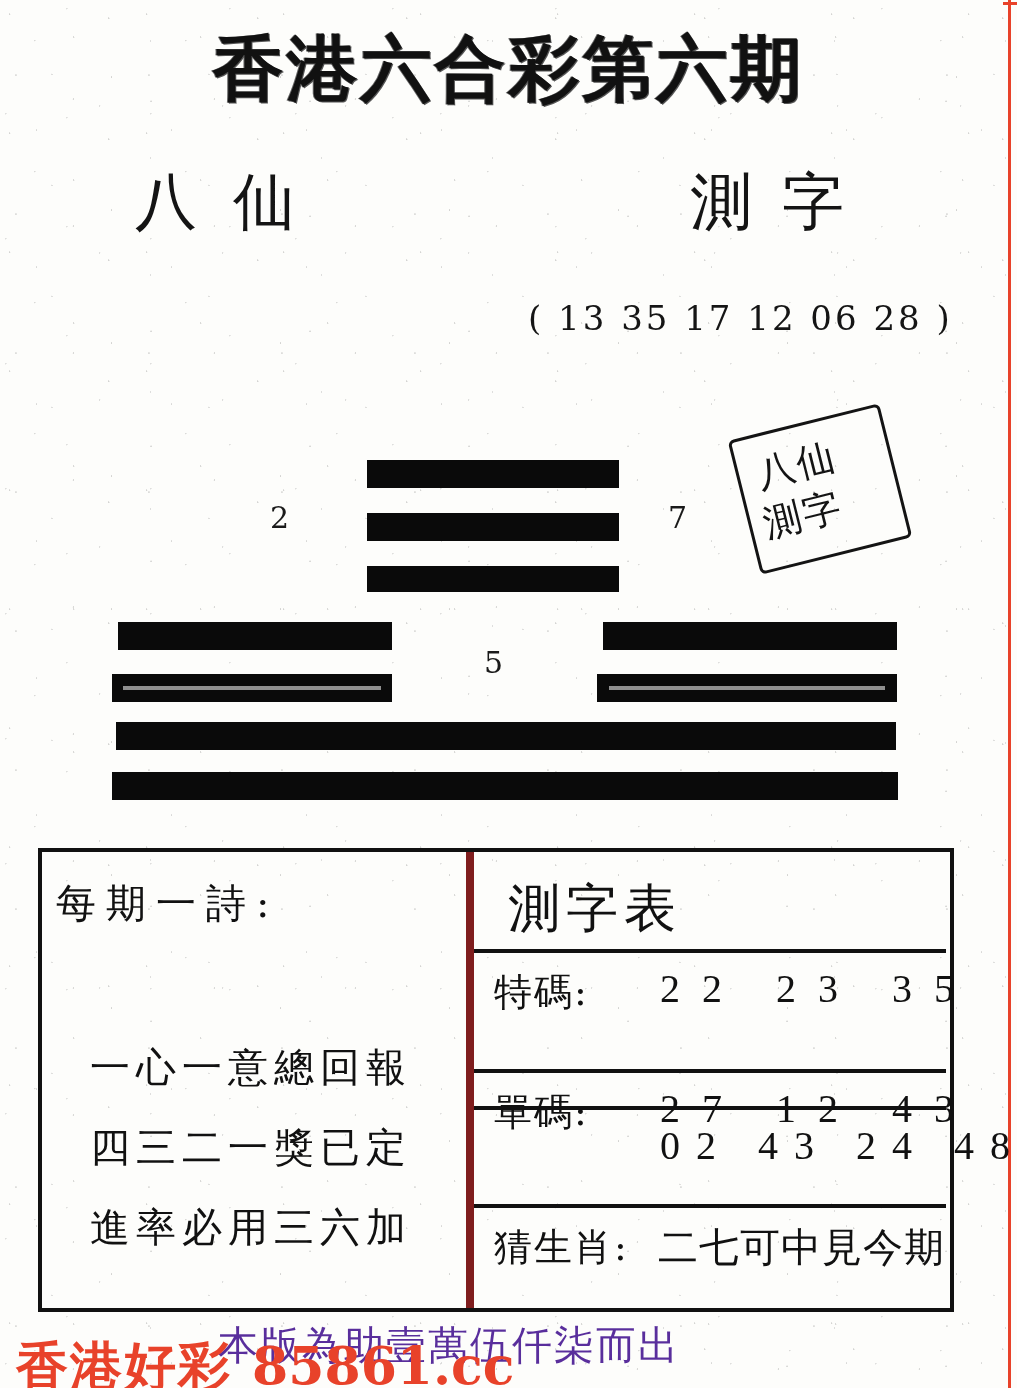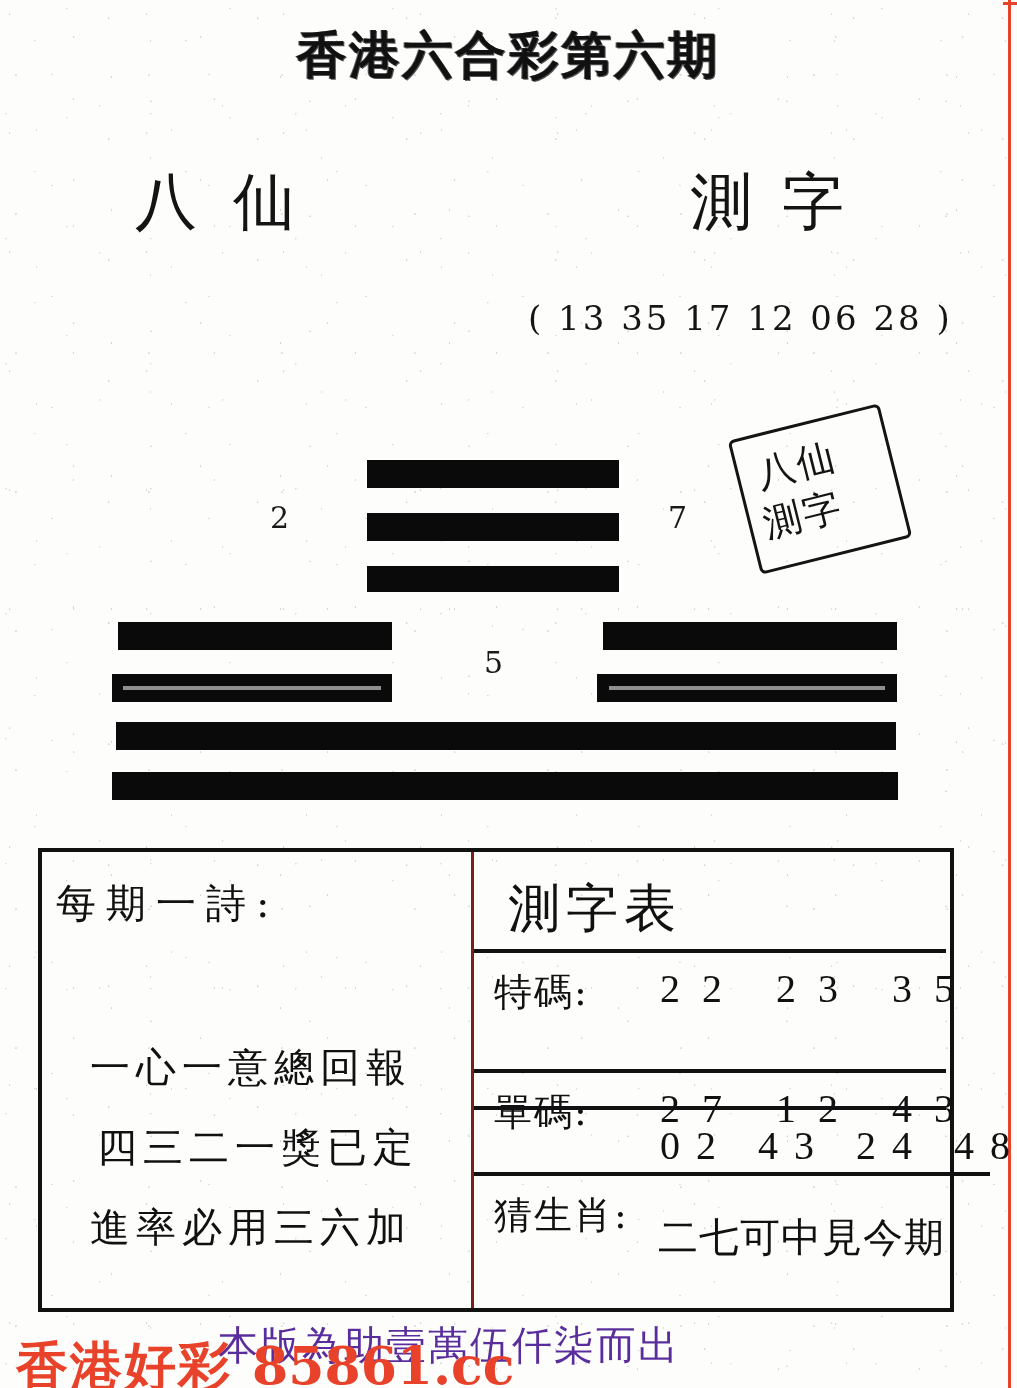--- a/index.html
+++ b/index.html
@@ -61,21 +61,21 @@
   }
 
   
   .title {
     position: absolute;
     left: 0; top: 22px;
     width: 1017px;
     text-align: center;
     font-family: "DejaVu Serif", serif;
     font-weight: bold;
-    font-size: 50px;
+    font-size: 71px;
     letter-spacing: 3px;
     color: #111;
     text-shadow: 1px 1px 0 #555, -1px 0 0 #666;
   }
 
   
   .subhead-left {
     position: absolute;
     left: 135px; top: 160px;
     font-family: "DejaVu Serif", serif;
@@ -154,21 +154,21 @@
   .tablebox {
     position: absolute;
     left: 38px; top: 848px;
     width: 908px; height: 456px;
     border: 4px solid #111;
   }
   .tb-left {
     position: absolute;
     left: 0; top: 0;
     width: 432px; height: 100%;
-    border-right: 3px solid #7f1d1d;
+    border-right: 8px solid #7f1d1d;
     box-sizing: border-box;
   }
   .poem-title {
     position: absolute;
     left: 14px; top: 24px;
     font-family: "DejaVu Serif", serif;
     font-size: 40px;
     letter-spacing: 10px;
     color: #111;
   }
@@ -176,21 +176,21 @@
     position: absolute;
     left: 48px;
     font-family: "DejaVu Serif", serif;
     font-size: 40px;
     letter-spacing: 6px;
     color: #111;
     white-space: nowrap;
   }
   .pl0 { top: 108px; }
   .pl1 { top: 188px; }
-  .pl2 { top: 268px; margin-left: 7px; }
+  .pl2 { top: 268px; }
   .pl3 { top: 348px; }
 
   .tb-right {
     position: absolute;
     left: 432px; top: 0;
     width: 472px; height: 100%;
   }
   .tr-title {
     position: absolute;
     left: 34px; top: 22px;
@@ -202,42 +202,42 @@
   .tr-row {
     position: absolute;
     left: 0;
     width: 472px;
     height: 82px;
     border-top: 4px solid #111;
   }
   .tr-row.r1 { top: 90px; margin-top: 7px; }
   .tr-row.r2 { top: 172px; margin-top: 45px; }
   .tr-row.r3 { top: 254px; }
-  .tr-row.r4 { top: 320px; padding-left: 44px; }
+  .tr-row.r4 { top: 352px; }
   .tr-label {
     position: absolute;
     left: 20px; top: 14px;
     font-family: "DejaVu Serif", serif;
     font-size: 38px;
     letter-spacing: 2px;
     color: #111;
     white-space: nowrap;
   }
   .tr-vals {
     position: absolute;
     top: 12px;
     font-family: Liberation Serif, serif;
     font-size: 40px;
     color: #111;
     white-space: nowrap;
   }
   .v-a { left: 186px; letter-spacing: 22px; }
   .v-b { left: 186px; letter-spacing: 22px; }
   .v-c { left: 186px; letter-spacing: 16px; }
-  .v-d { left: 184px; top: 12px; font-size: 40px; letter-spacing: 1px; margin-top: 22px; }
+  .v-d { left: 184px; top: 12px; font-size: 40px; letter-spacing: 1px; }
 
   
   .footnote {
     position: absolute;
     left: 218px; top: 1318px;
     font-family: "DejaVu Serif", serif;
     font-size: 40px;
     letter-spacing: 2px;
     color: #4c1d95;
     opacity: .92;

